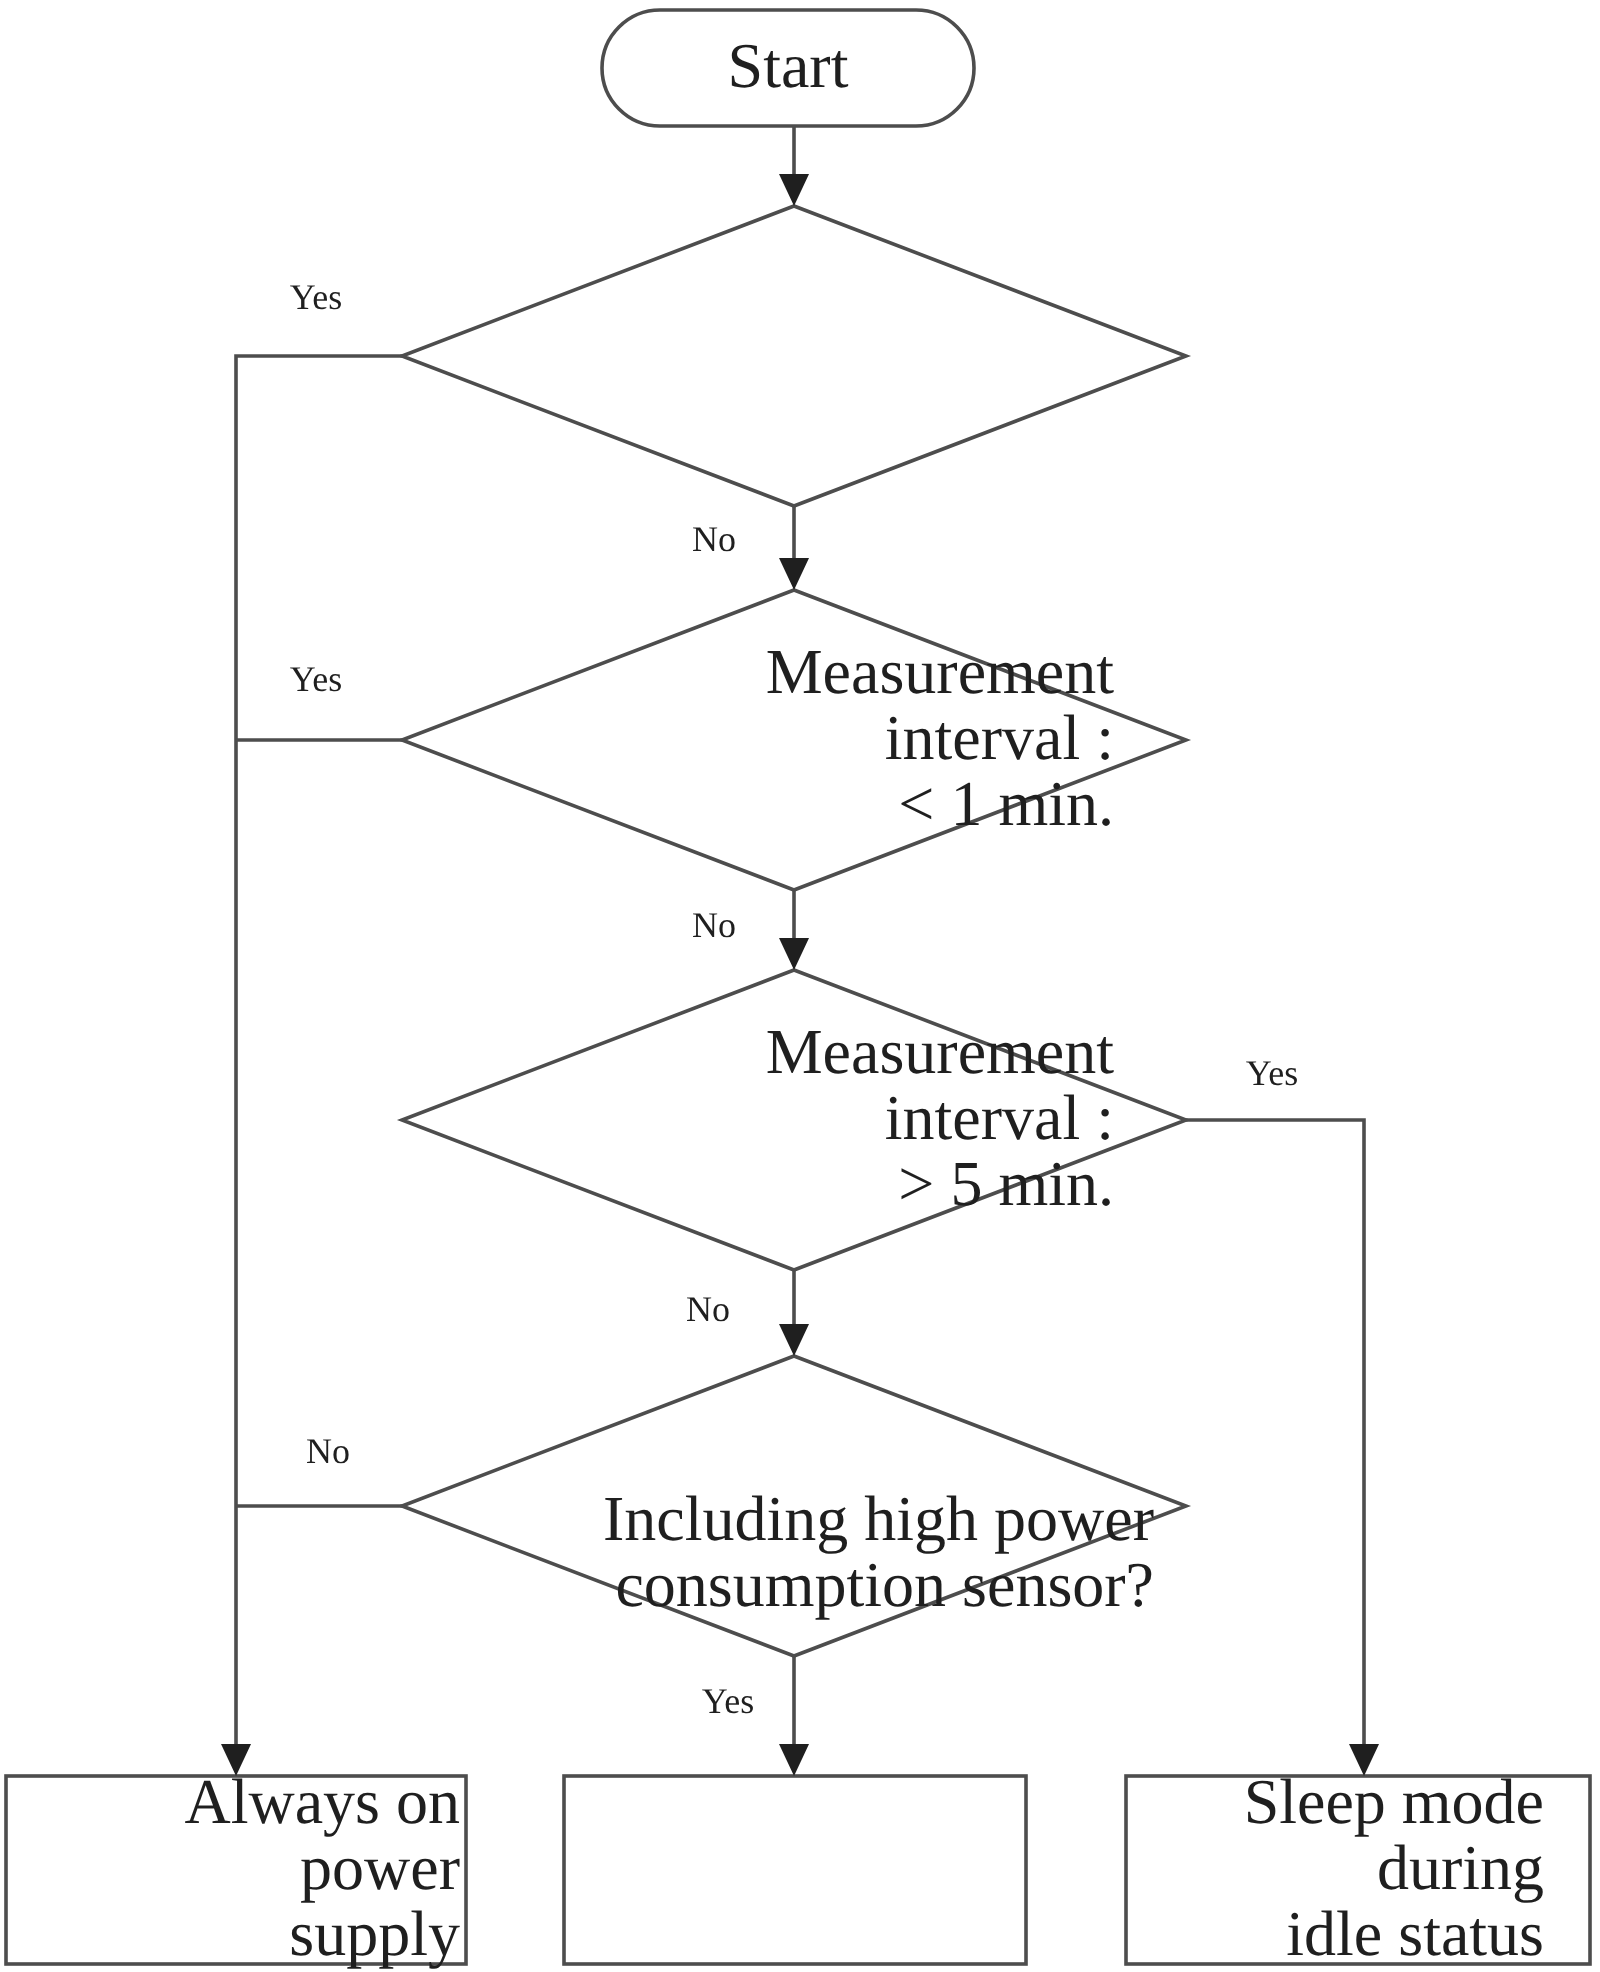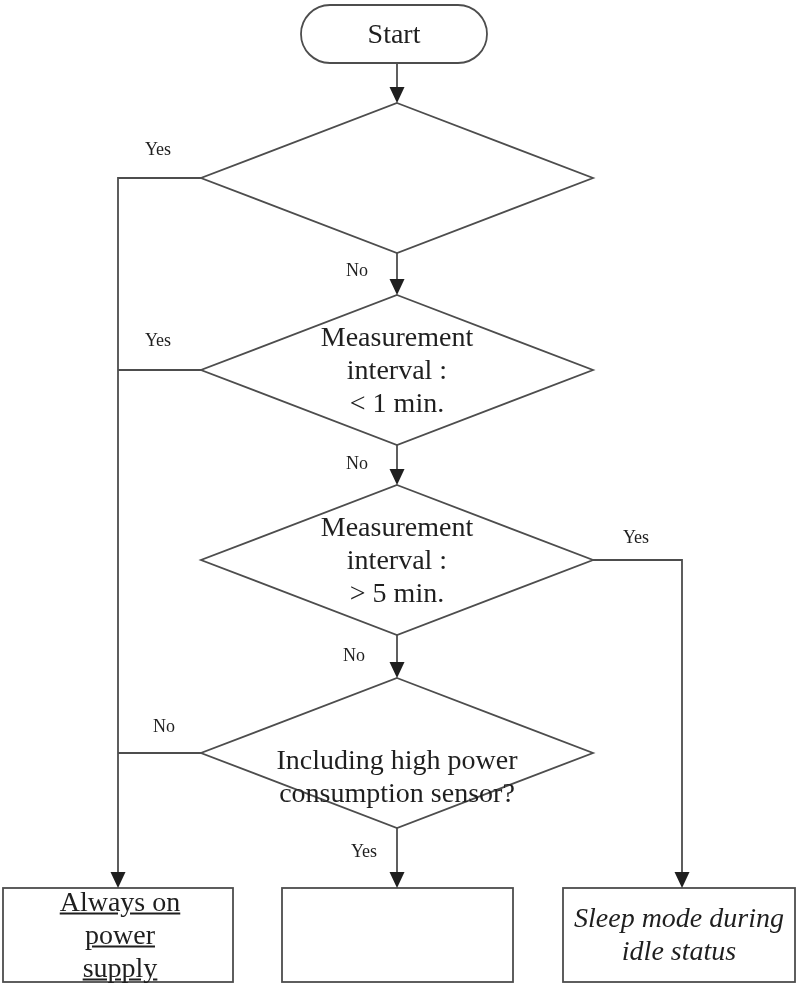--- a/index.html
+++ b/index.html
@@ -28,22 +28,22 @@
     stroke-width: 1.8;
   }
   .arrowhead {
     fill: var(--text, #161616);
     stroke: none;
   }
   .label {
     position: absolute;
     transform: translate(-50%, -50%);
     white-space: pre-line;
-    text-align: center;
-    font-size: 28px;
+    text-align: right;
+    font-size: 32px;
     line-height: 33px;
     color: var(--text, #1f1f1f);
   }
   .edge-label {
     position: absolute;
     transform: translate(-50%, -50%);
     white-space: nowrap;
     font-size: 18px;
     line-height: 27px;
     color: var(--text, #1f1f1f);
@@ -86,23 +86,23 @@
 
   <div class="label" style="left:394px; top:33px;">Start</div>
   <div class="label" style="left:397px; top:369px; width:320px;">Measurement
 interval :
 &lt; 1 min.</div>
   <div class="label" style="left:397px; top:559px; width:320px;">Measurement
 interval :
 &gt; 5 min.</div>
   <div class="label" style="left:397px; top:752px; width:360px;margin-top:24px;">Including high power
 consumption sensor?</div>
-  <div class="label" style="left:120px; top:934px; width:196px;text-decoration:underline;">Always on power
+  <div class="label" style="left:132px; top:934px; width:196px;">Always on power
 supply</div>
-  <div class="label" style="left:679px; top:934px; width:228px;font-style:italic;">Sleep mode during
+  <div class="label" style="left:658px; top:934px; width:228px;">Sleep mode during
 idle status</div>
 
   <div class="edge-label" style="left:158px; top:149px;">Yes</div>
   <div class="edge-label" style="left:357px; top:270px;">No</div>
   <div class="edge-label" style="left:158px; top:340px;">Yes</div>
   <div class="edge-label" style="left:357px; top:463px;">No</div>
   <div class="edge-label" style="left:636px; top:537px;">Yes</div>
   <div class="edge-label" style="left:354px; top:655px;">No</div>
   <div class="edge-label" style="left:164px; top:726px;">No</div>
   <div class="edge-label" style="left:364px; top:851px;">Yes</div>

